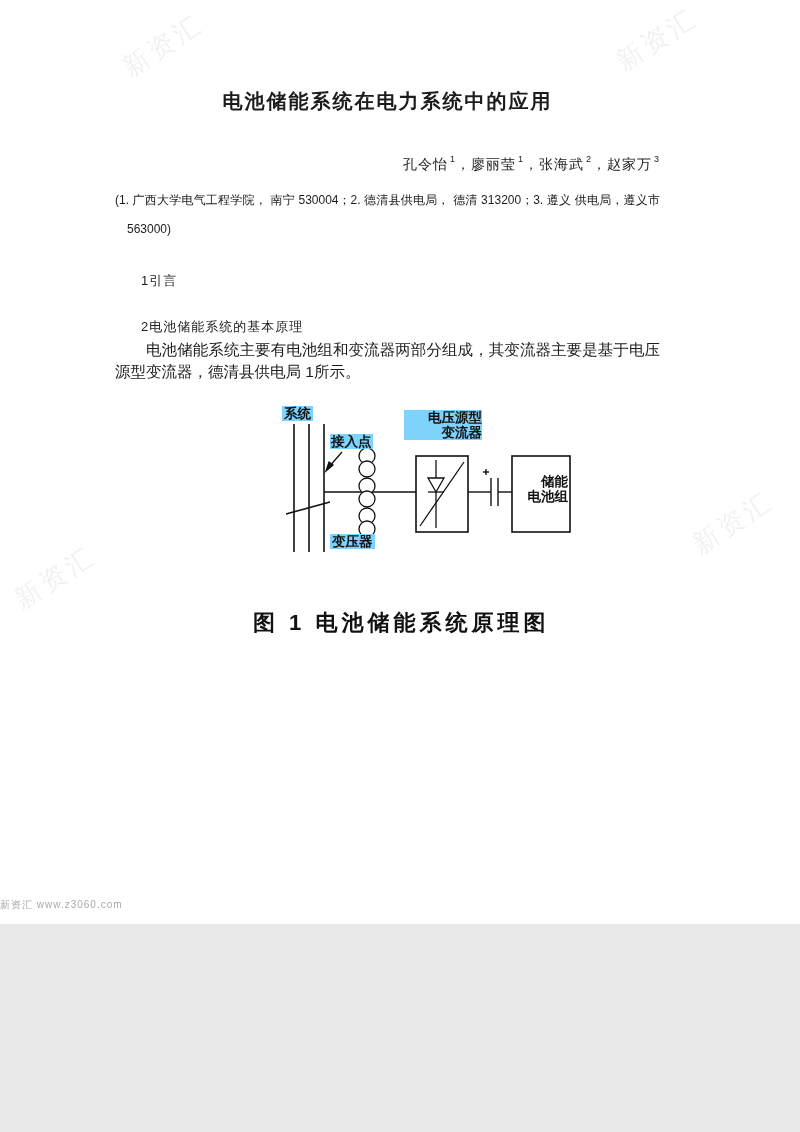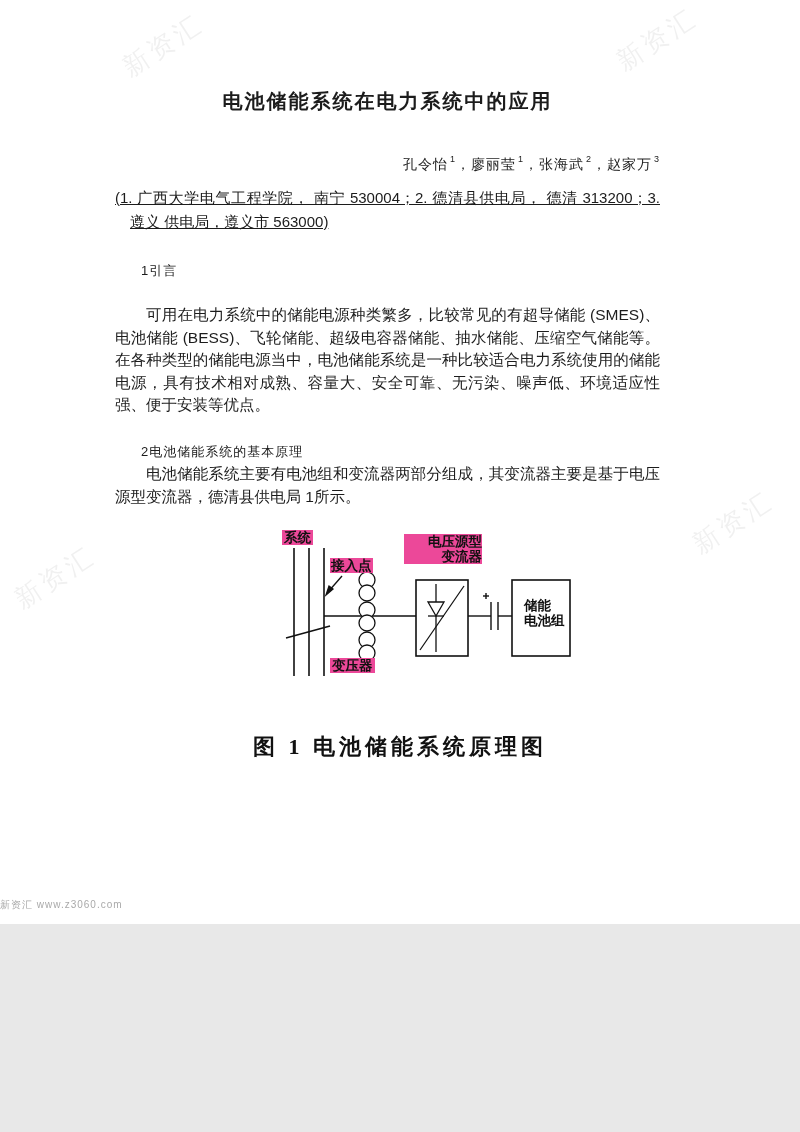--- a/index.html
+++ b/index.html
@@ -15,22 +15,22 @@
   .content{position:absolute;left:115px;top:88px;width:545px;}
   .doc-title{
     font-size:20px;font-weight:700;text-align:center;
     letter-spacing:2px;margin:0;
   }
   .authors{
     text-align:right;margin-top:40px;font-size:14px;letter-spacing:1px;
   }
   .authors sup{font-size:9px;position:relative;top:-1px;padding-left:2px;}
   .affiliation{
-    margin-top:12px;font-size:15px;line-height:24px;
-    padding-left:1em;text-indent:-1em;text-align:justify;text-decoration:underline;
+    margin-top:12px;font-size:12px;line-height:29px;
+    padding-left:1em;text-indent:-1em;text-align:justify;
   }
   .abstract{
     margin-top:30px;font-size:15.5px;line-height:22.5px;text-align:justify;
   }
   .para{
     font-size:15.5px;line-height:22.5px;text-align:justify;
     text-indent:2em;margin:0;
   }
   .sec-heading{
     font-size:13px;line-height:22.5px;text-indent:2em;margin:0;
@@ -41,31 +41,31 @@
   .mt-p2{margin-top:22px;}
   .mt-h2{margin-top:24px;}
   
   .figure-wrap{
     position:relative;margin-top:24px;margin-left:163px;
     width:312px;height:162px;
   }
   .figure-wrap svg{position:absolute;left:0;top:0;}
   .fig-label{
     position:absolute;font-size:13.5px;font-weight:700;color:#111;
-    background:#ec4899;line-height:15px;white-space:nowrap;
+    background:#7dd3fc;line-height:15px;white-space:nowrap;
   }
   .lbl-system{left:4px;top:-2px;padding:0 2px;}
   .lbl-connection{left:52px;top:26px;padding:0 1px;}
   .lbl-transformer{left:52px;top:126px;padding:0 2px;}
   .lbl-converter{left:126px;top:2px;width:78px;text-align:right;}
-  .lbl-battery{left:246px;top:66px;width:56px;text-align:left;}
+  .lbl-battery{left:234px;top:66px;width:56px;text-align:right;}
   .figure-caption{
     margin-top:38px;margin-left:138px;
     font-size:22px;font-weight:700;letter-spacing:4px;
-    font-family:Liberation Serif, serif;color:#111;
+    font-family:Liberation Sans, sans-serif;color:#111;
   }
   
   .page-footer{
     position:absolute;left:0;bottom:12px;width:100%;
     text-align:left;font-size:10px;color:#a9a9a9;letter-spacing:1px;
   }
   .watermark{
     position:absolute;font-size:26px;color:#000;opacity:0.055;
     transform:rotate(-33deg);letter-spacing:4px;pointer-events:none;
     white-space:nowrap;
@@ -94,21 +94,20 @@
     <h1 class="doc-title">电池储能系统在电力系统中的应用</h1>
 
     <div class="authors">
       <span><span>孔令怡</span><sup>1</sup></span><span>，</span><span><span>廖丽莹</span><sup>1</sup></span><span>，</span><span><span>张海武</span><sup>2</sup></span><span>，</span><span><span>赵家万</span><sup>3</sup></span>
     </div>
 
     <div class="affiliation">(1. 广西大学电气工程学院， 南宁  530004；2. 德清县供电局， 德清  313200；3. 遵义 供电局，遵义市  563000)</div>
 
 
     <p class="sec-heading mt-h1">1引言</p>
-    <p class="para mt-p2">可用在电力系统中的储能电源种类繁多，比较常见的有超导储能      (SMES)、电池储能 (BESS)、飞轮储能、超级电容器储能、抽水储能、压缩空气储能等。在各种类型的储能电源当中，电池储能系统是一种比较适合电力系统使用的储能电源，具有技术相对成熟、容量大、安全可靠、无污染、噪声低、环境适应性强、便于安装等优点。</p>
 
     <p class="sec-heading mt-h2">2电池储能系统的基本原理</p>
     <p class="para mt-p1">电池储能系统主要有电池组和变流器两部分组成，其变流器主要是基于电压源型变流器，德清县供电局   1所示。</p>
 
     <div class="figure-wrap">
       <svg width="312" height="162" viewBox="0 0 312 162">
         <g stroke="#111" stroke-width="1.6" fill="none">
           <line x1="16" y1="16" x2="16" y2="144"></line>
           <line x1="31" y1="16" x2="31" y2="144"></line>
           <line x1="46" y1="16" x2="46" y2="144"></line>

